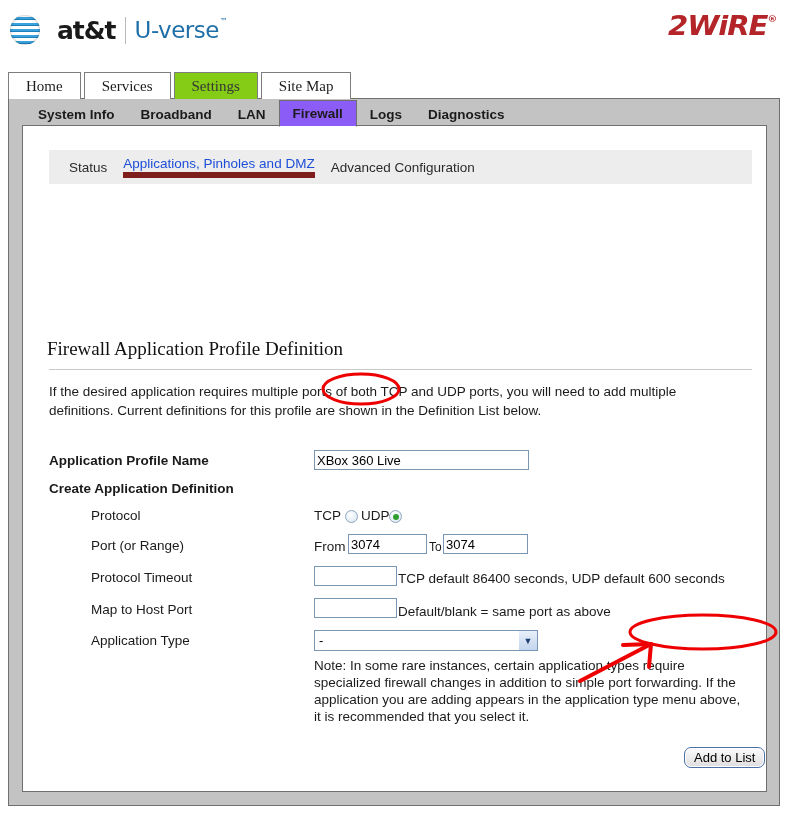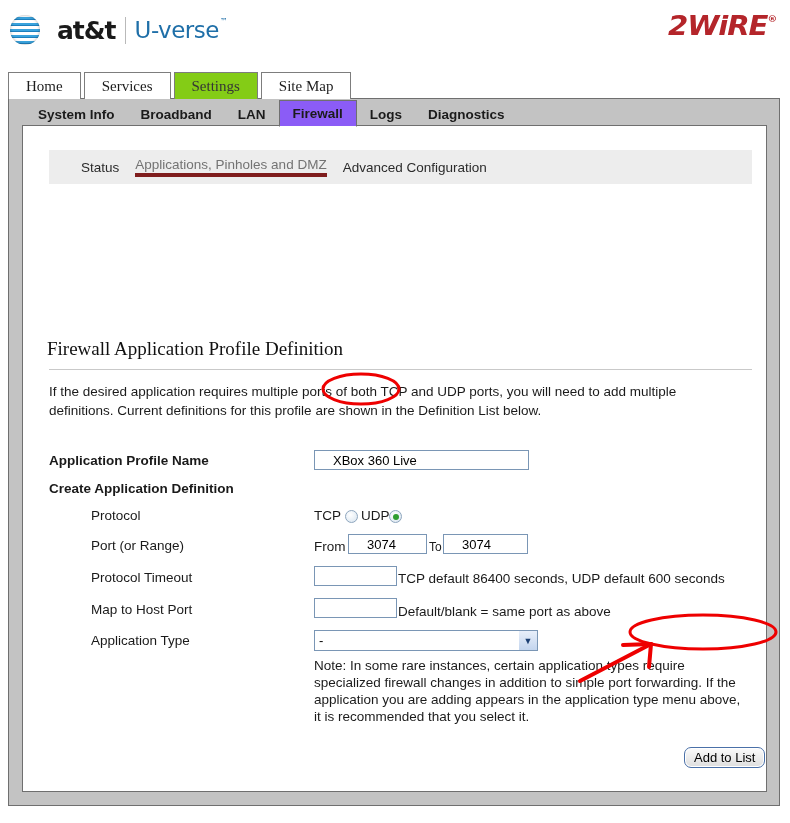--- a/index.html
+++ b/index.html
@@ -165,33 +165,33 @@
     overflow: hidden;
   }
 
   #linkbar {
     position: absolute;
     left: 26px; top: 24px;
     width: 703px; height: 34px;
     background: #ededed;
     display: flex;
     align-items: center;
-    padding-left: 32px;
+    padding-left: 20px;
     box-sizing: border-box;
   }
   .lbitem {
     font-size: 13.5px;
     color: #2b2b2b;
     margin-right: 16px;
     white-space: nowrap;
     cursor: pointer;
   }
   .lbitem.link {
-    color: #737373;
-    border-bottom: 4px solid #7f1d1d;
+    color: #1d4ed8;
+    border-bottom: 6px solid #7f1d1d;
     padding-bottom: 1px;
   }
 
   #page-title {
     position: absolute;
     left: 24px; top: 212px;
     font-family: "Liberation Serif", serif;
     font-size: 19px;
     color: #111111;
     white-space: nowrap;
@@ -227,21 +227,21 @@
     white-space: nowrap;
   }
   .txtbox {
     position: absolute;
     height: 20px;
     border: 1px solid #7a96b5;
     background: #ffffff;
     font-family: "Liberation Sans", sans-serif;
     font-size: 13px;
     color: #000000;
-    padding: 0 18px;
+    padding: 0 2px;
     box-sizing: border-box;
     outline: none;
   }
   .hint {
     position: absolute;
     font-size: 13.5px;
     color: #1a1a1a;
     white-space: nowrap;
     text-align: center;
   }

